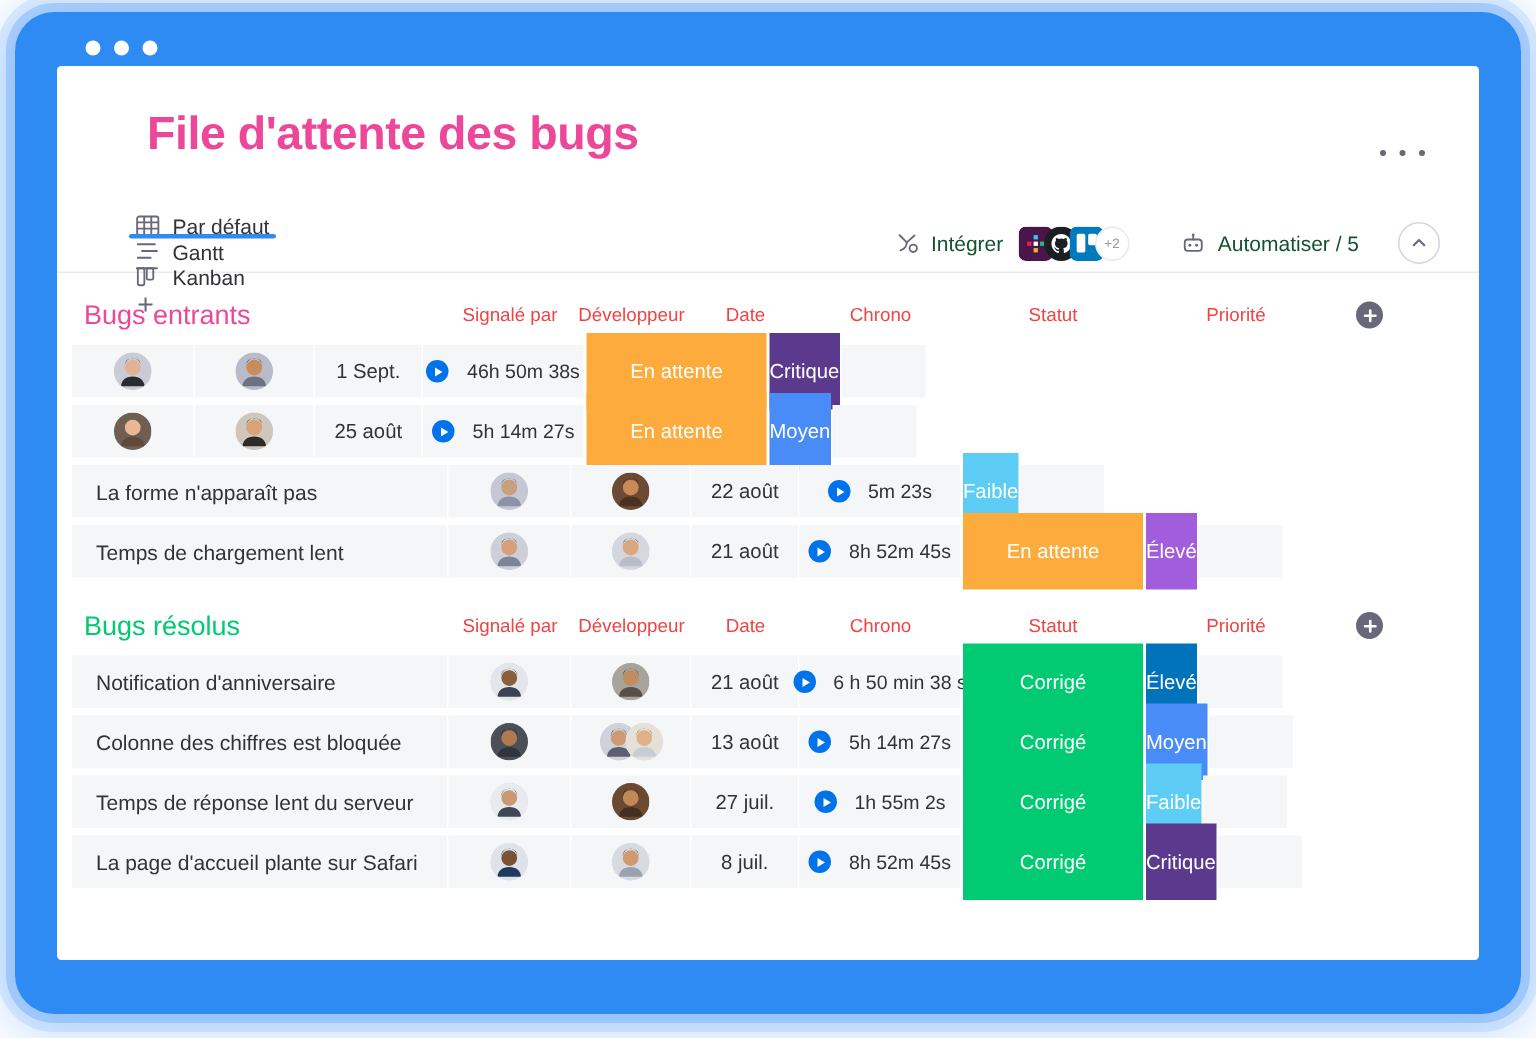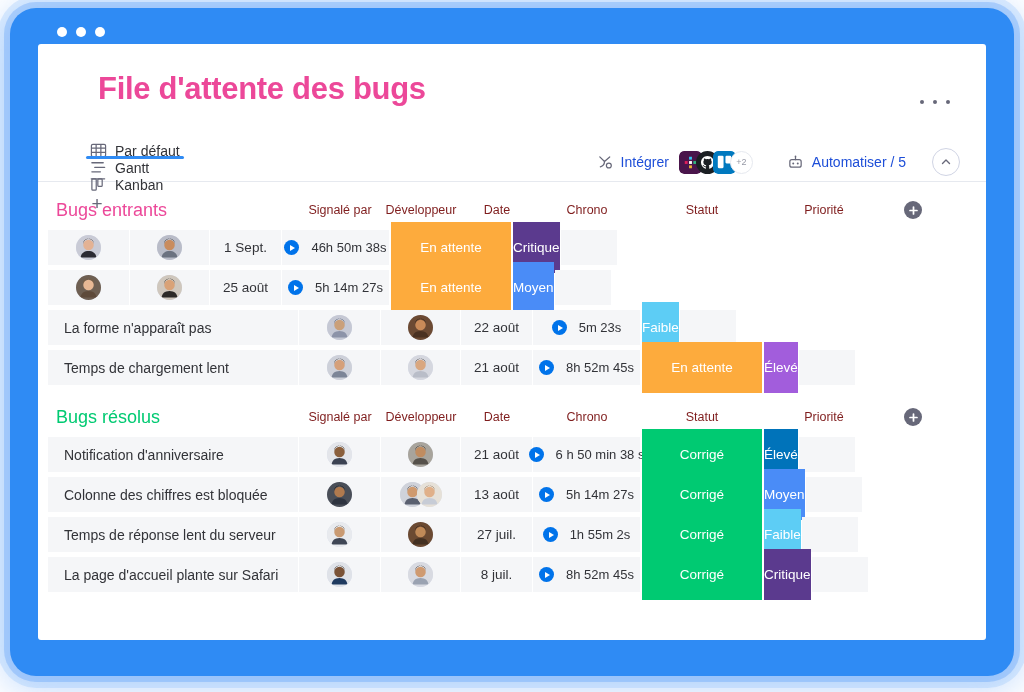--- a/index.html
+++ b/index.html
@@ -93,21 +93,21 @@
     cursor: pointer;
   }
 
   
   #toolbar-right {
     position: absolute; right: 26px; top: 0;
     height: 40px; display: flex; align-items: center; gap: 0;
   }
   .tool {
     display: flex; align-items: center; gap: 8px;
-    font-size: 14px; color: #1d4ed8; cursor: pointer;
+    font-size: 14px; color: #14532d; cursor: pointer;
     height: 40px;
   }
   .tool-icon { width: 17px; height: 17px; display: block; }
   #integration-avatars {
     display: flex; align-items: center; margin: 0 10px 0 10px;
     cursor: pointer;
   }
   .int-badge {
     width: 23px; height: 23px; margin-left: -6px;
     border-radius: 5px; overflow: hidden;
@@ -147,21 +147,21 @@
   .c-prio   { width: 122px; flex: none; }
   .c-add    { width: 56px; flex: none; }
 
   .group-title {
     font-size: 18px; padding-left: 8px;
   }
   .group-title.red { color: #ec4899; }
   .group-title.green { color: #00ca72; }
 
   .col-head {
-    font-size: 12.5px; color: #7f1d1d;
+    font-size: 12.5px; color: #ef4444;
     text-align: center;
   }
   .add-col-button {
     width: 18px; height: 18px; border-radius: 50%;
     background: #676879; color: #fff;
     display: flex; align-items: center; justify-content: center;
     font-size: 14px; line-height: 1; margin: 0 auto; cursor: pointer;
   }
   .add-col-button svg { display:block; }
 

